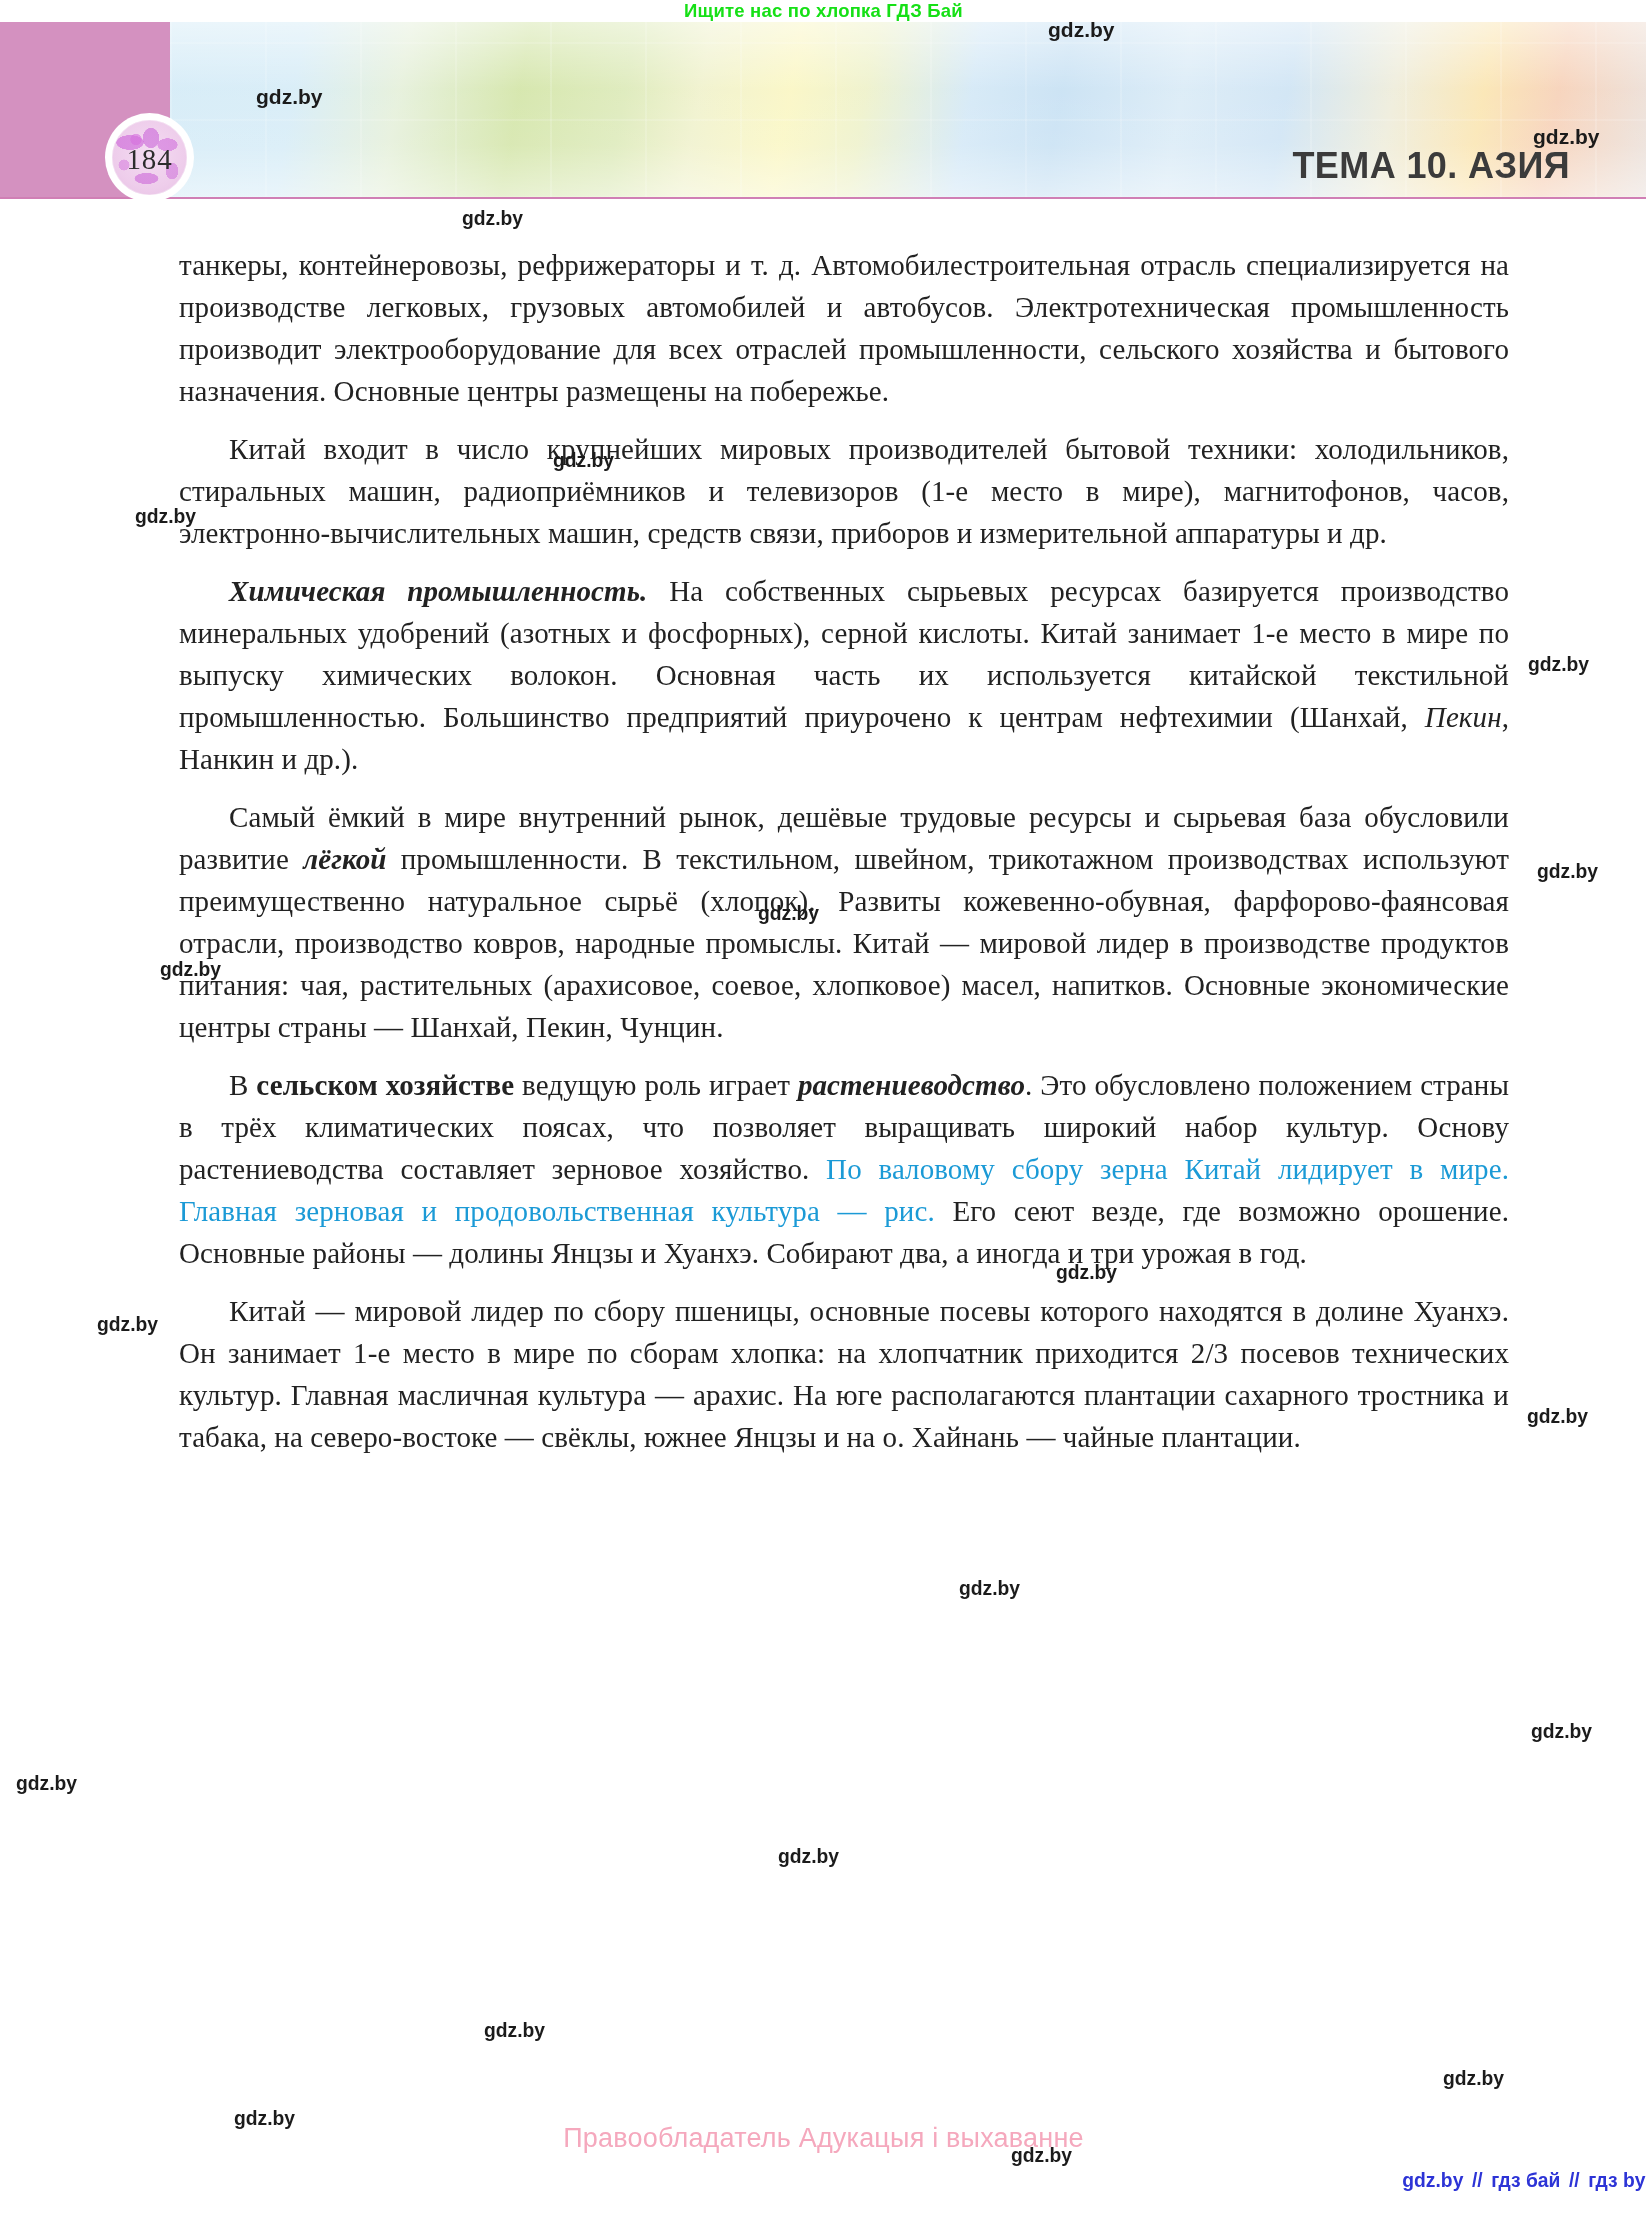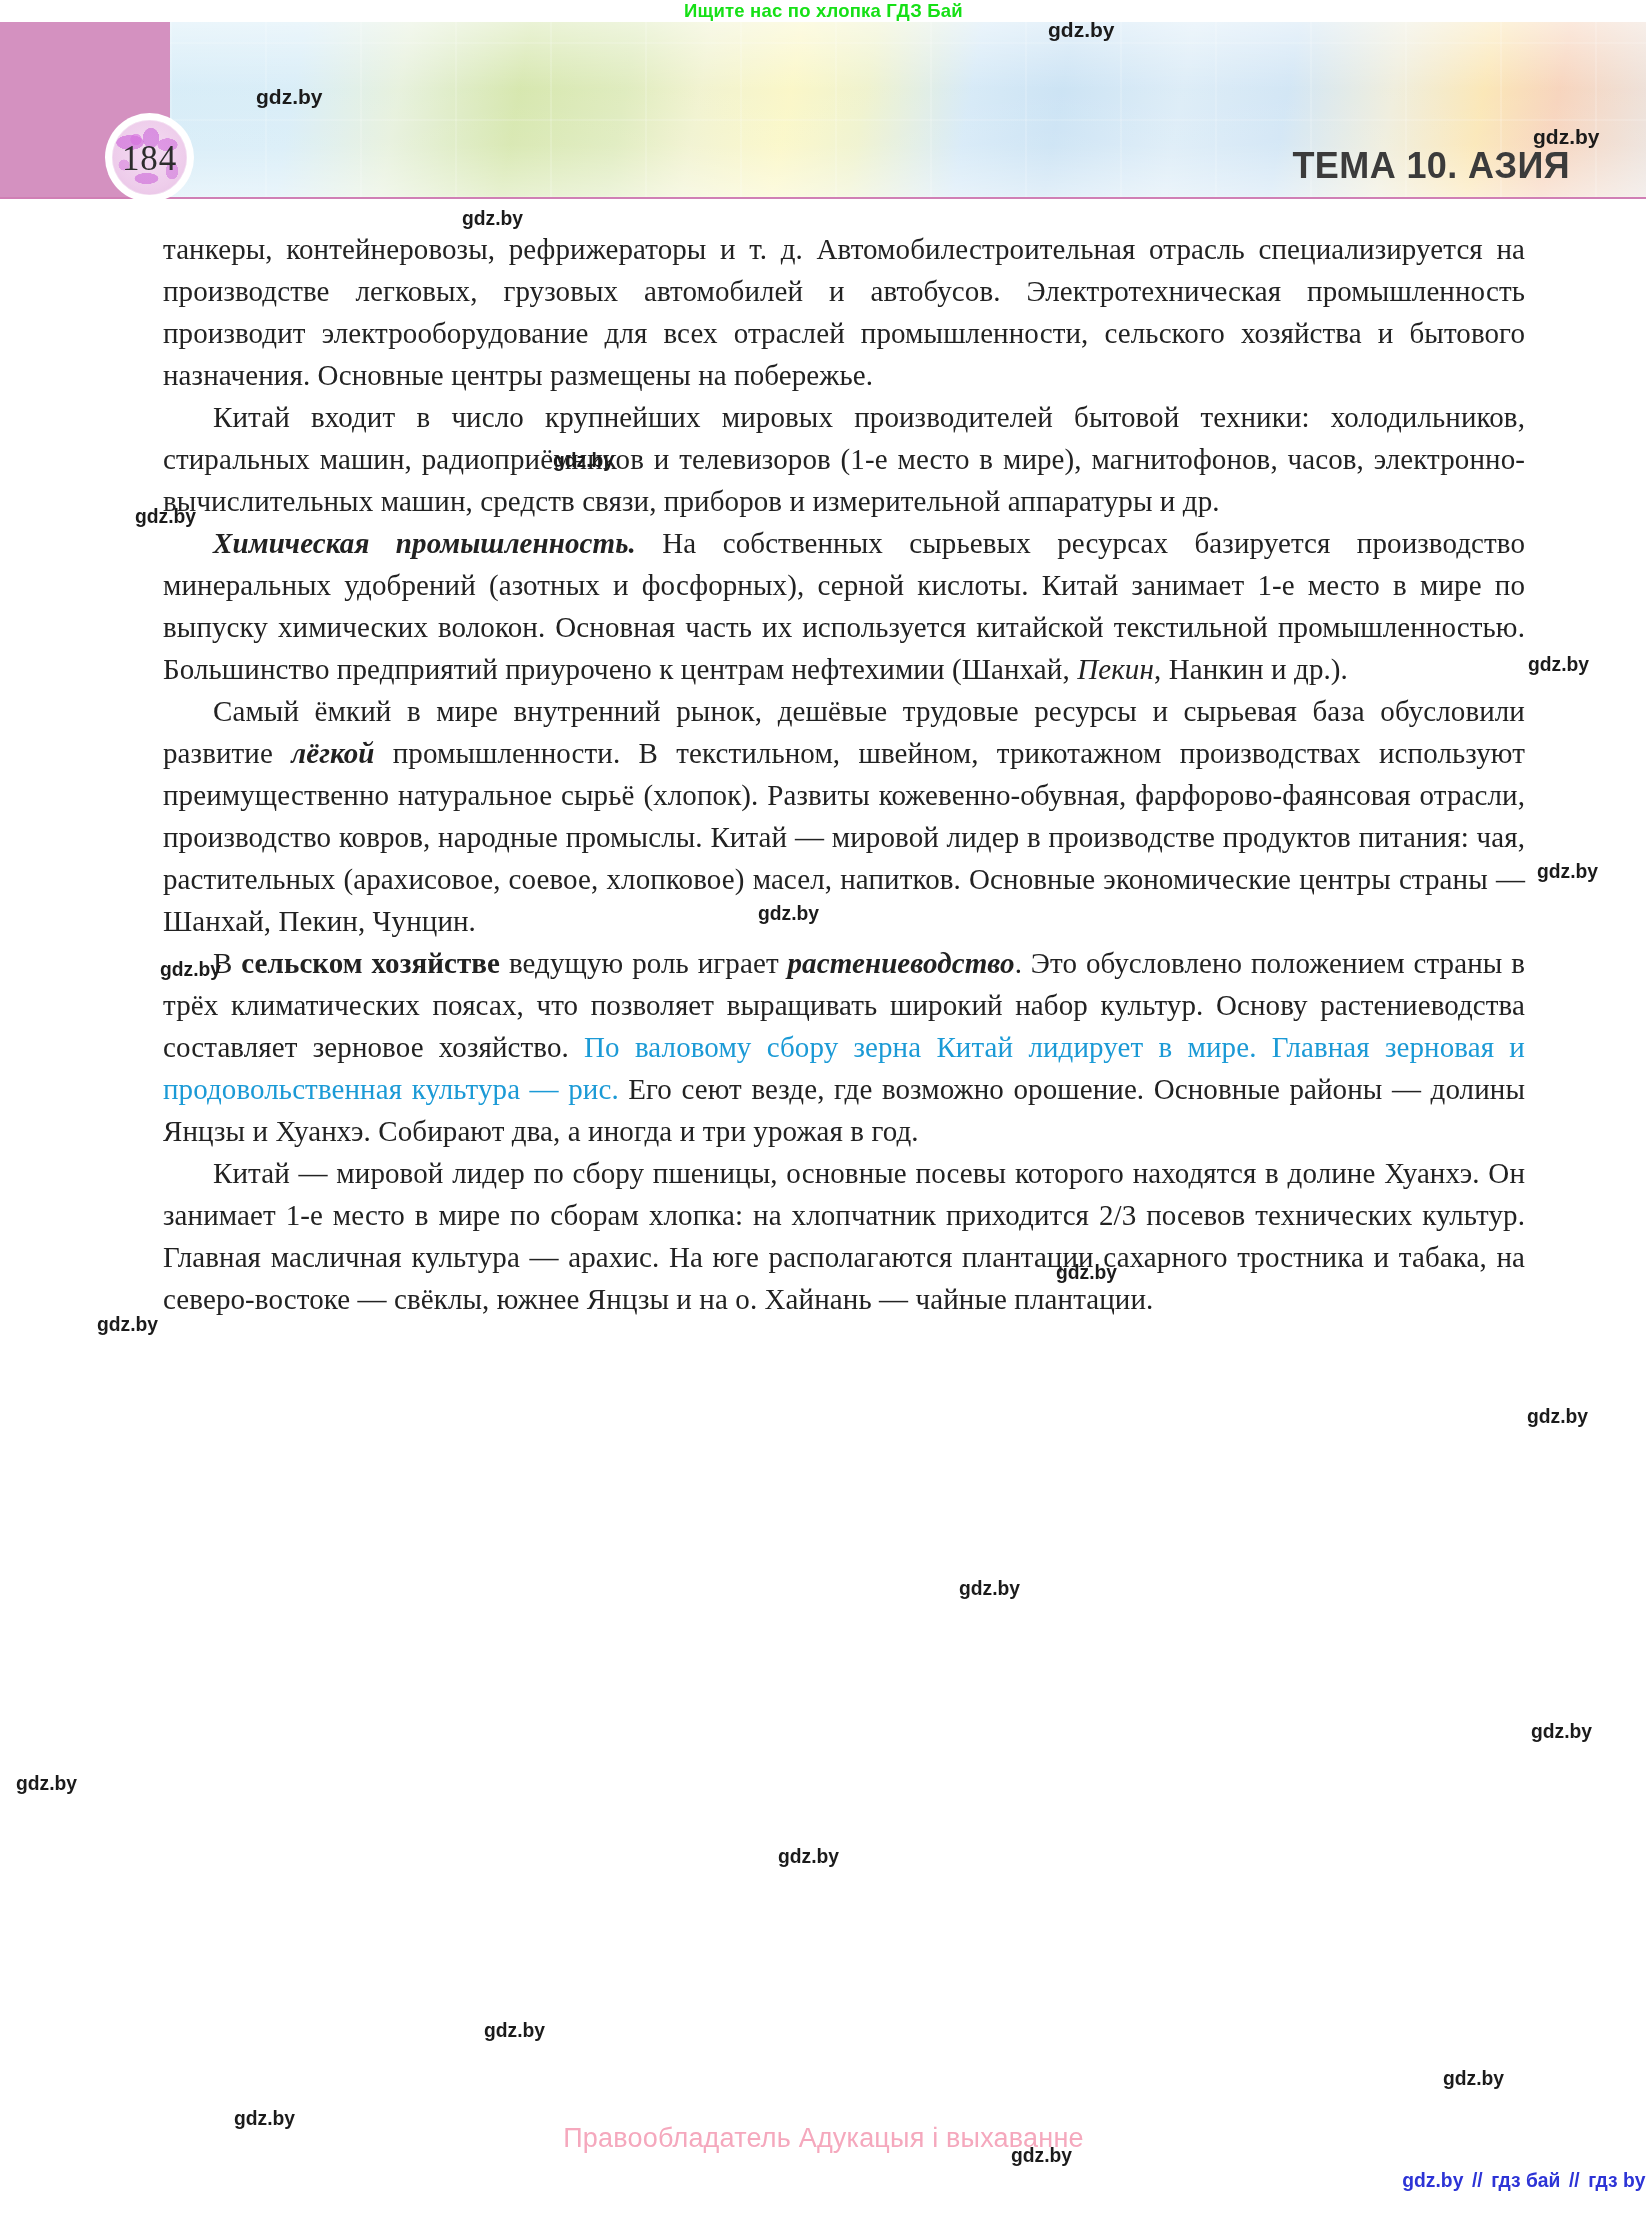--- a/index.html
+++ b/index.html
@@ -92,32 +92,32 @@
       radial-gradient(ellipse 22% 14% at 74% 33%, rgba(205,100,218,.55) 0 60%, rgba(205,100,218,0) 62%),
       radial-gradient(ellipse 26% 12% at 46% 78%, rgba(200,92,214,.55) 0 60%, rgba(200,92,214,0) 62%),
       radial-gradient(ellipse 14% 18% at 80% 68%, rgba(198,90,214,.45) 0 60%, rgba(198,90,214,0) 62%),
       radial-gradient(ellipse 12% 12% at 16% 60%, rgba(208,104,218,.45) 0 60%, rgba(208,104,218,0) 62%),
       radial-gradient(circle at 50% 44%, #f4dcf2 0%, #eecdeb 62%, #e6bfe4 100%);
     display:flex;align-items:center;justify-content:center;
     box-shadow:inset 0 0 0 0.8px rgba(255,255,255,.35);
   }
   .page-num{
     font-family:"Liberation Serif", serif;
-    font-size:35px;color:#2d2d2d;
+    font-size:29px;color:#2d2d2d;
     letter-spacing:0.8px;
     position:relative;top:1.6px;
   }
 
   
   .content{
     position:absolute;left:163px;top:228px;
     width:1362px;
   }
   p.para{
-    margin:0;
+    margin:16px;
     font-size:29px;
     line-height:42px;
     color:#222222;
     text-align:justify;
     text-justify:inter-word;
     letter-spacing:0.1px;
   }
   p.para.indent{text-indent:50px;}
   .blue{color:#1b9ad6;}
   .bi{font-weight:bold;font-style:italic;}

